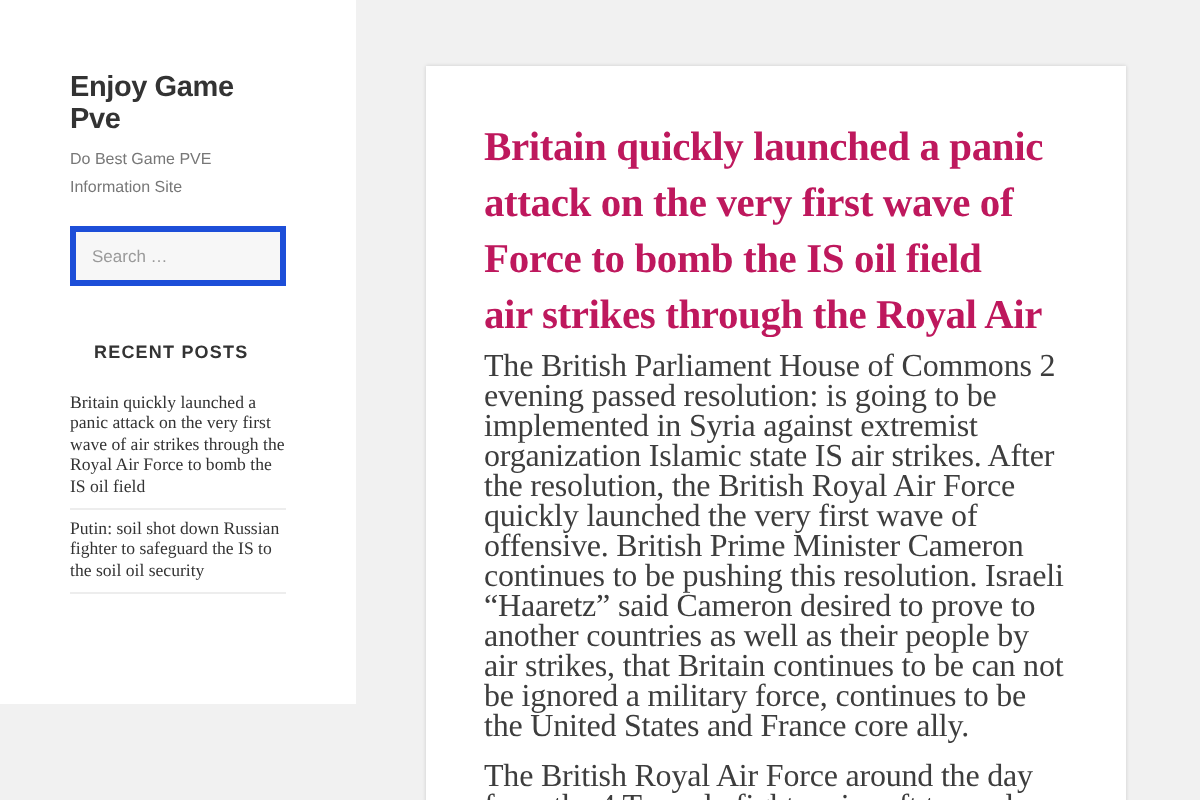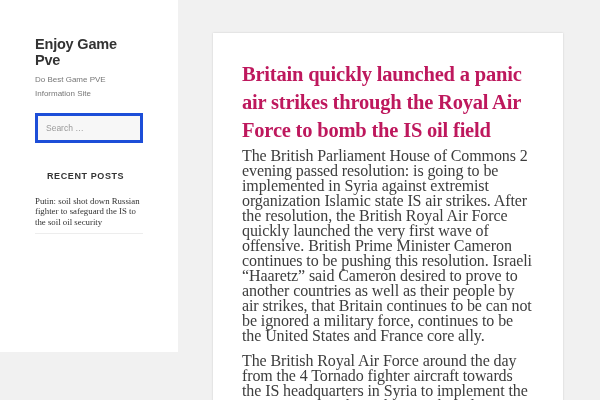--- a/index.html
+++ b/index.html
@@ -80,32 +80,36 @@
   <div class="site-tagline">Do Best Game PVE Information Site</div>
 
   <div class="search-form">
     <input class="search-input" type="text" placeholder="Search …" style="">
   </div>
 
   <div class="widget">
     <div class="widget-title">RECENT POSTS</div>
     <ul class="recent-list">
       <li>
+        <a>Britain quickly launched a panic attack on the very first wave of air strikes through the Royal Air Force to bomb the IS oil field</a>
+      </li>
+      <li>
         <a>Putin: soil shot down Russian fighter to safeguard the IS to the soil oil security</a>
       </li>
 
     </ul>
   </div>
 </aside>
 
 <main class="content-card">
   <article class="article">
     <h1 class="entry-title">
       <div>Britain quickly launched a panic</div>
+      <div>attack on the very first wave of</div>
+      <div>Force to bomb the IS oil field</div>
       <div>air strikes through the Royal Air</div>
-      <div>Force to bomb the IS oil field</div>
     </h1>
     <div class="entry-content">
       <p>The British Parliament House of Commons 2 evening passed resolution: is going to be implemented in Syria against extremist organization Islamic state IS air strikes. After the resolution, the British Royal Air Force quickly launched the very first wave of offensive. British Prime Minister Cameron continues to be pushing this resolution. Israeli “Haaretz” said Cameron desired to prove to another countries as well as their people by air strikes, that Britain continues to be can not be ignored a military force, continues to be the United States and France core ally.</p>
       <p>The British Royal Air Force around the day from the 4 Tornado fighter aircraft towards the IS headquarters in Syria to implement the environment strikes. The British Parliament passed an answer of only 57 minutes, two British aircraft became popular from the airport to fly to Syria, Cyprus. British Defense Secretary Fallon said around the 3, the Royal Air Force bombing of Syria is found in the east of Omar oilfield.</p>
     </div>
   </article>
 </main>
 
 </body></html>

